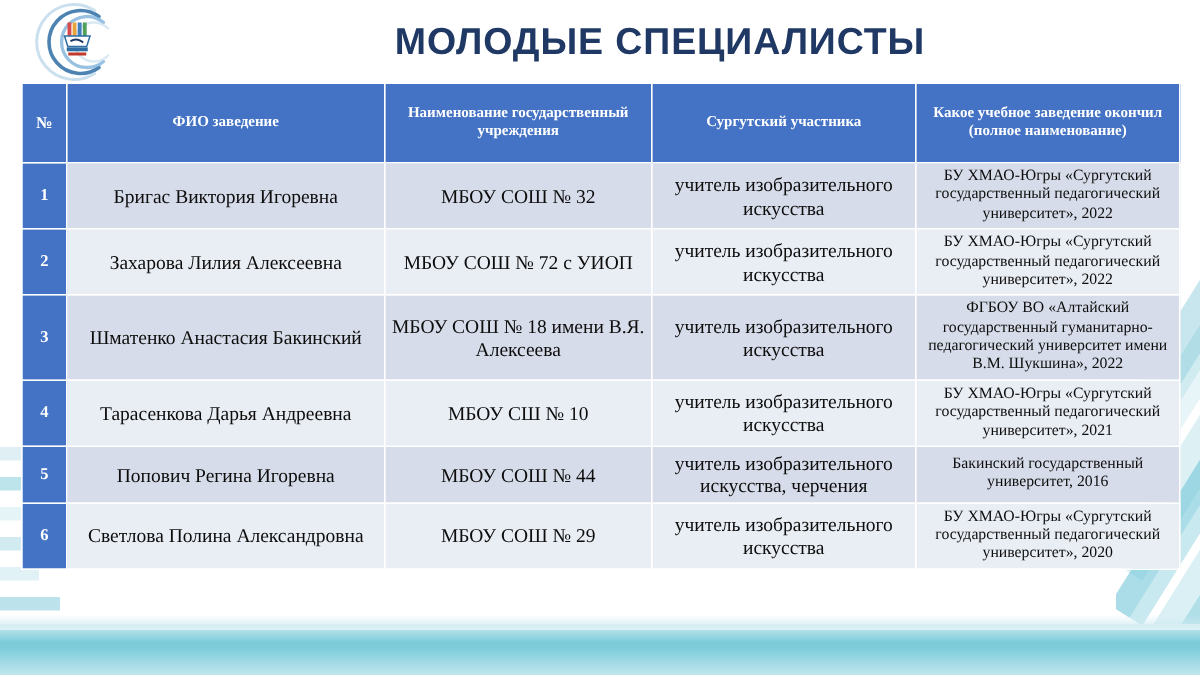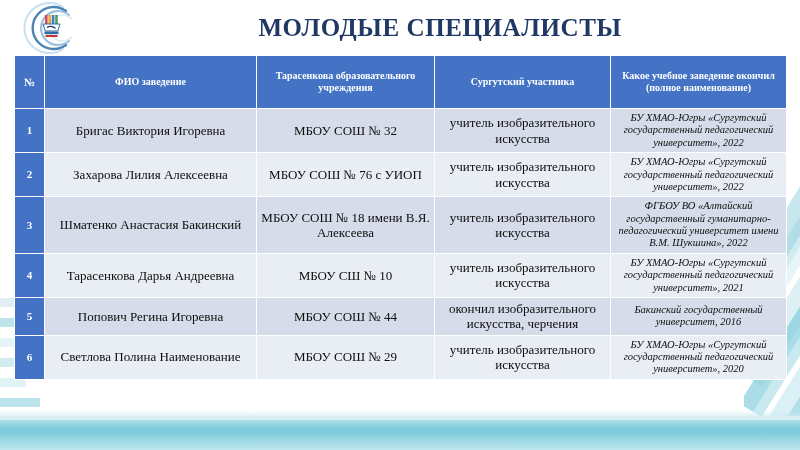--- a/index.html
+++ b/index.html
@@ -38,21 +38,21 @@
   #deco-left .st{position:absolute;left:0;height:9px;width:42px;}
 
   
   #logo-wrap{position:absolute;left:22px;top:2px;width:58px;height:52px;}
   #logo-wrap svg{display:block;}
 
   
   #slide-title{
     position:absolute;left:120px;top:14px;width:640px;
     text-align:center;
-    font-family:Liberation Serif, serif;
+    font-family:Liberation Sans, sans-serif;
     font-weight:bold;font-size:25px;letter-spacing:.6px;
     color:#1F3864;
     white-space:nowrap;
   }
 
   
   #participants-table{
     position:absolute;left:14px;top:55px;width:772px;
     border-collapse:collapse;table-layout:fixed;
   }
@@ -74,21 +74,21 @@
   tbody td{color:#0d0d0d;font-size:13px;}
   tbody td.c-num{
     background:#4472C4;color:#ffffff;
     font-size:11px;font-weight:bold;
     text-align:left;vertical-align:top;
     padding:3px 0 0 5px;
   }
   tbody tr.alt-a td{background:#D6DCE9;}
   tbody tr.alt-b td{background:#E9EDF4;}
   tbody tr.alt-a td.c-num,tbody tr.alt-b td.c-num{background:#4472C4;}
-  tbody td.c-univ{font-size:10.5px;font-style:italic;}
+  tbody td.c-univ{font-size:10.5px;}
 
   .w-num{width:30px;}
   .w-fio{width:212px;}
   .w-org{width:178px;}
   .w-pos{width:176px;}
   .w-univ{width:176px;}
 </style>
 </head>
 <body>
 
@@ -149,37 +149,37 @@
     <col class="w-num">
       <col class="w-fio">
       <col class="w-org">
       <col class="w-pos">
       <col class="w-univ">
   </colgroup>
   <thead>
     <tr>
       <th class="col-num">№</th>
       <th>ФИО заведение</th>
-      <th>Тарасенкова образовательного учреждения</th>
+      <th>Наименование государственный учреждения</th>
       <th>Сургутский участника</th>
       <th>Какое учебное заведение окончил (полное наименование)</th>
     </tr>
   </thead>
   <tbody>
     <tr class="alt-a">
       <td class="c-num">1</td>
       <td class="c-fio">Бригас Виктория Игоревна</td>
       <td class="c-org">МБОУ СОШ № 32</td>
       <td class="c-pos">учитель изобразительного искусства</td>
       <td class="c-univ">БУ ХМАО-Югры «Сургутский государственный педагогический университет», 2022</td>
     </tr>
     <tr class="alt-b">
       <td class="c-num">2</td>
       <td class="c-fio">Захарова Лилия Алексеевна</td>
-      <td class="c-org">МБОУ СОШ № 76 с УИОП</td>
+      <td class="c-org">МБОУ СОШ № 72 с УИОП</td>
       <td class="c-pos">учитель изобразительного искусства</td>
       <td class="c-univ">БУ ХМАО-Югры «Сургутский государственный педагогический университет», 2022</td>
     </tr>
     <tr class="alt-a">
       <td class="c-num">3</td>
       <td class="c-fio">Шматенко Анастасия Бакинский</td>
       <td class="c-org">МБОУ СОШ  № 18 имени В.Я. Алексеева</td>
       <td class="c-pos">учитель изобразительного искусства</td>
       <td class="c-univ">ФГБОУ ВО «Алтайский государственный гуманитарно-педагогический университет имени В.М. Шукшина», 2022</td>
     </tr>
@@ -187,24 +187,24 @@
       <td class="c-num">4</td>
       <td class="c-fio">Тарасенкова Дарья Андреевна</td>
       <td class="c-org">МБОУ СШ № 10</td>
       <td class="c-pos">учитель изобразительного искусства</td>
       <td class="c-univ">БУ ХМАО-Югры «Сургутский государственный педагогический университет», 2021</td>
     </tr>
     <tr class="alt-a">
       <td class="c-num">5</td>
       <td class="c-fio">Попович Регина Игоревна</td>
       <td class="c-org">МБОУ СОШ № 44</td>
-      <td class="c-pos">окончил изобразительного искусства, черчения</td>
+      <td class="c-pos">учитель изобразительного искусства, черчения</td>
       <td class="c-univ">Бакинский государственный университет, 2016</td>
     </tr>
     <tr class="alt-b">
       <td class="c-num">6</td>
-      <td class="c-fio">Светлова Полина Наименование</td>
+      <td class="c-fio">Светлова Полина Александровна</td>
       <td class="c-org">МБОУ СОШ № 29</td>
       <td class="c-pos">учитель изобразительного искусства</td>
       <td class="c-univ">БУ ХМАО-Югры «Сургутский государственный педагогический университет», 2020</td>
     </tr>
   </tbody>
 </table>
 
 </body></html>

